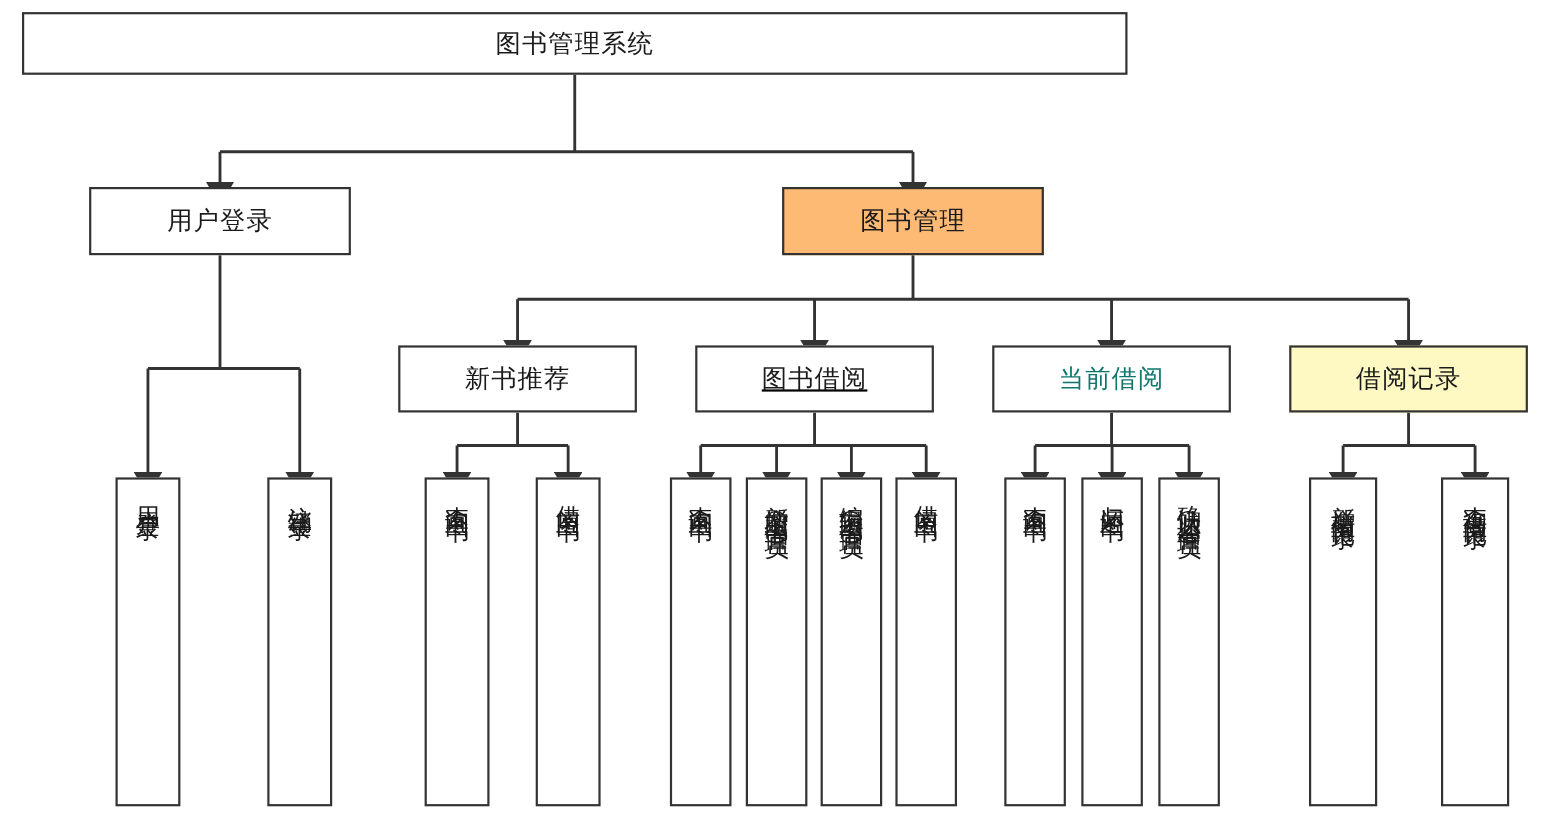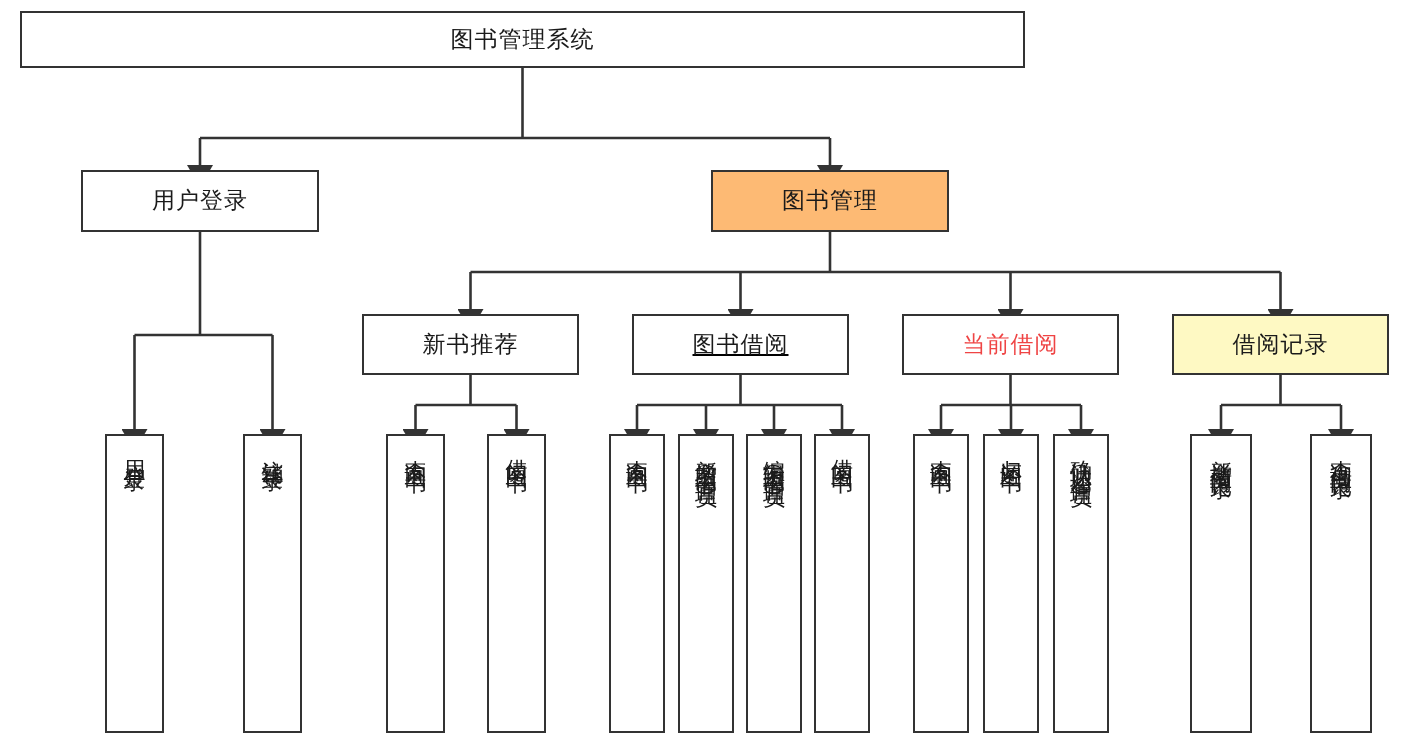--- a/index.html
+++ b/index.html
@@ -134,21 +134,21 @@
       <div class="node horiz" style="left: 711px; top: 170px; width: 238px; height: 62px; border-color: rgb(51, 51, 51); background: #fdba74;">
         <span class="node-label" style="color: rgb(26, 26, 26);">图书管理</span>
       </div>
       <div class="node horiz" style="left: 362px; top: 314px; width: 217px; height: 61px; border-color: rgb(51, 51, 51); background: rgb(255, 255, 255);">
         <span class="node-label" style="color: rgb(26, 26, 26);">新书推荐</span>
       </div>
       <div class="node horiz" style="left: 632px; top: 314px; width: 217px; height: 61px; border-color: rgb(51, 51, 51); background: rgb(255, 255, 255); text-decoration: underline;">
         <span class="node-label" style="color: rgb(26, 26, 26);">图书借阅</span>
       </div>
       <div class="node horiz" style="left: 902px; top: 314px; width: 217px; height: 61px; border-color: rgb(51, 51, 51); background: rgb(255, 255, 255);">
-        <span class="node-label" style="color: #ef4444;">当前借阅</span>
+        <span class="node-label" style="color: #0f766e;">当前借阅</span>
       </div>
       <div class="node horiz" style="left: 1172px; top: 314px; width: 217px; height: 61px; border-color: rgb(51, 51, 51); background: #fef9c3;">
         <span class="node-label" style="color: rgb(26, 26, 26);">借阅记录</span>
       </div>
       <div class="node vert" style="left: 105px; top: 434px; width: 59px; height: 299px; border-color: rgb(51, 51, 51); background: rgb(255, 255, 255);">
         <span class="node-label" style="color: rgb(26, 26, 26);">用户登录</span>
       </div>
       <div class="node vert" style="left: 243px; top: 434px; width: 59px; height: 299px; border-color: rgb(51, 51, 51); background: rgb(255, 255, 255);">
         <span class="node-label" style="color: rgb(26, 26, 26);">注销登录</span>
       </div>

